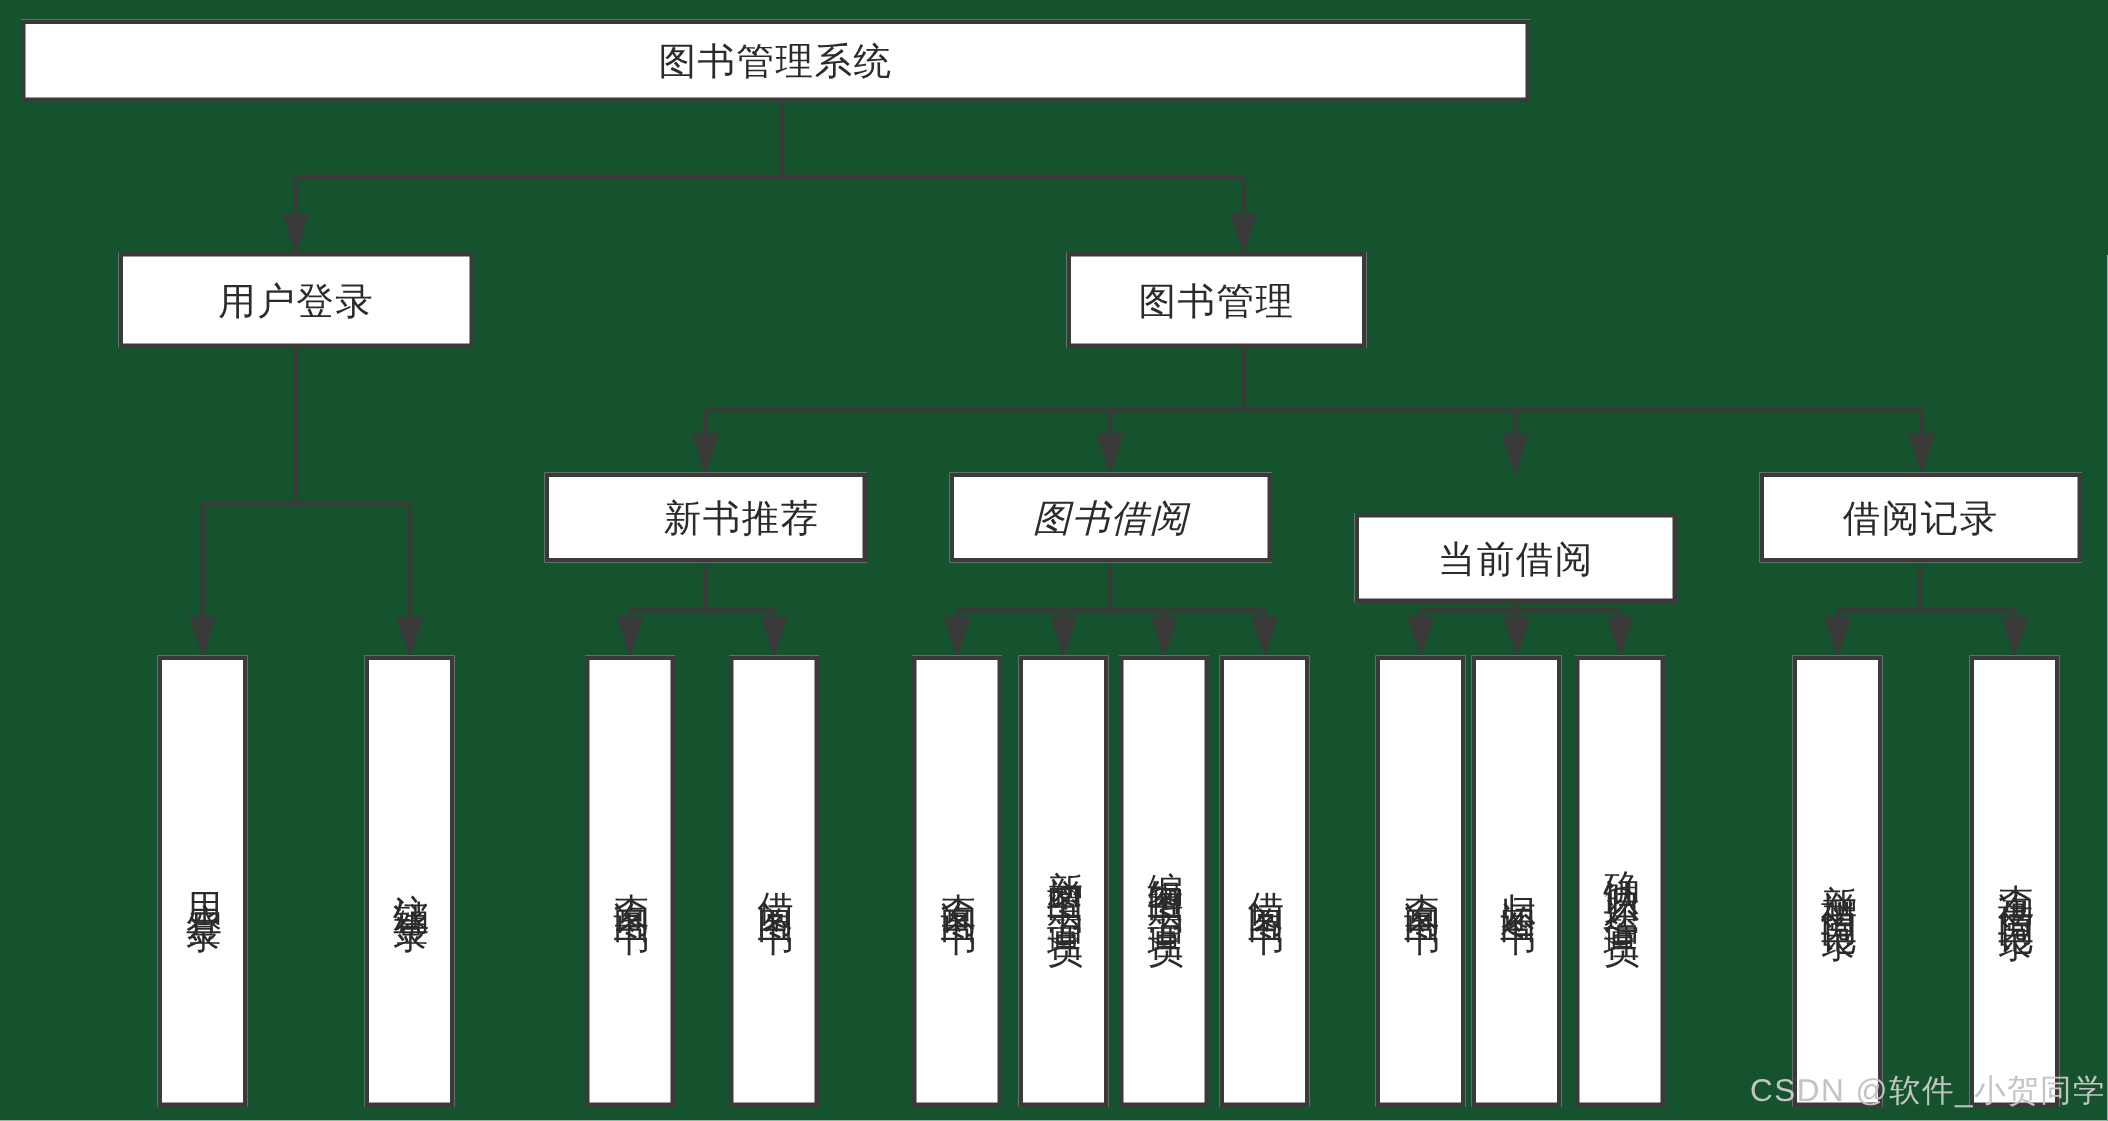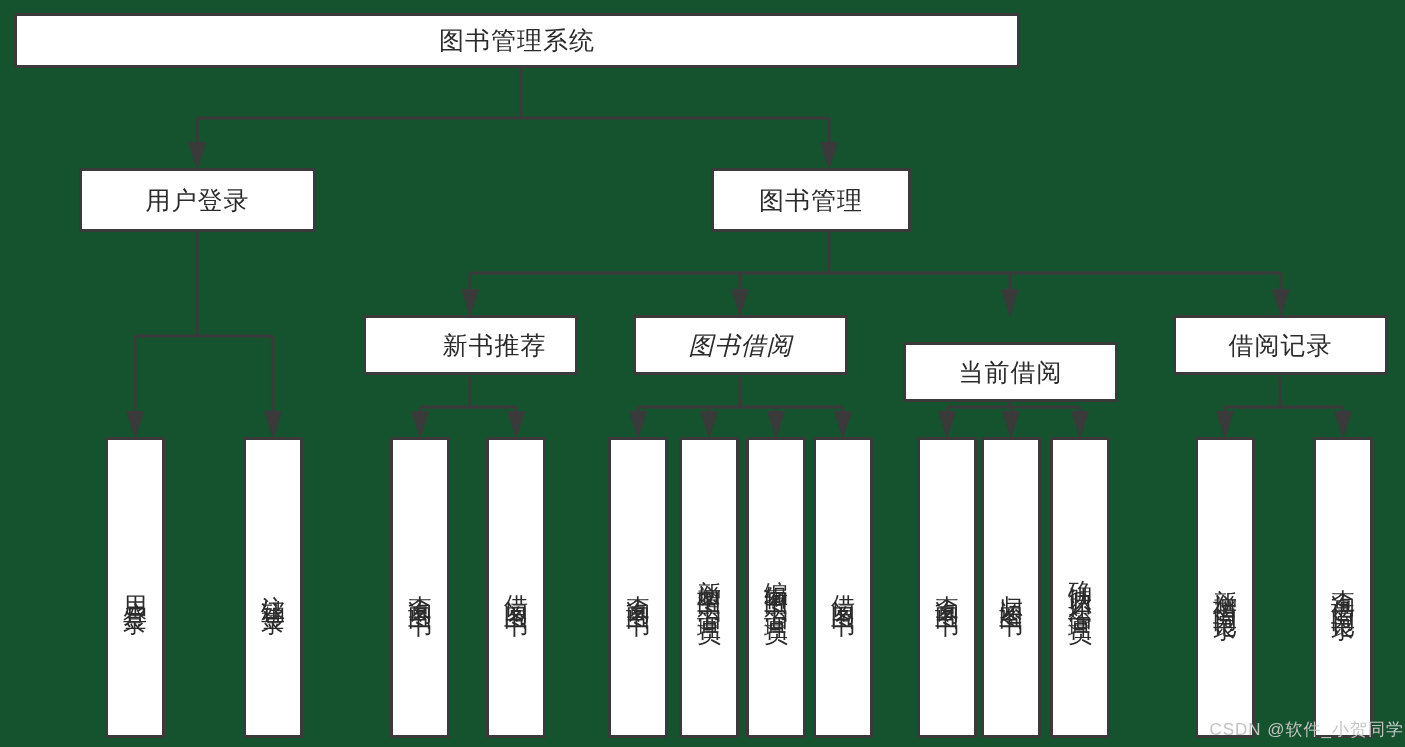--- a/index.html
+++ b/index.html
@@ -53,21 +53,21 @@
   .leaf { top: 437px; width: 60px; height: 301px; }
   .l-a0 { left: 105px; }  .l-a1 { left: 243px; }
   .l-b0 { left: 390px; }  .l-b1 { left: 486px; }
   .l-c0 { left: 608px; }  .l-c1 { left: 679px; }  .l-c2 { left: 746px; }  .l-c3 { left: 813px; }
   .l-d0 { left: 917px; }  .l-d1 { left: 981px; }  .l-d2 { left: 1050px; }
   .l-e0 { left: 1195px; } .l-e1 { left: 1313px; }
   .watermark {
     position: absolute;
     right: 1px;
     bottom: 6px;
-    font-size: 17px;
+    font-size: 21px;
     letter-spacing: 1px;
     color: #c3c3c3;
     z-index: 5;
     white-space: nowrap;
   }
 </style>
 </head>
 <body>
 
 <div class="stage">

